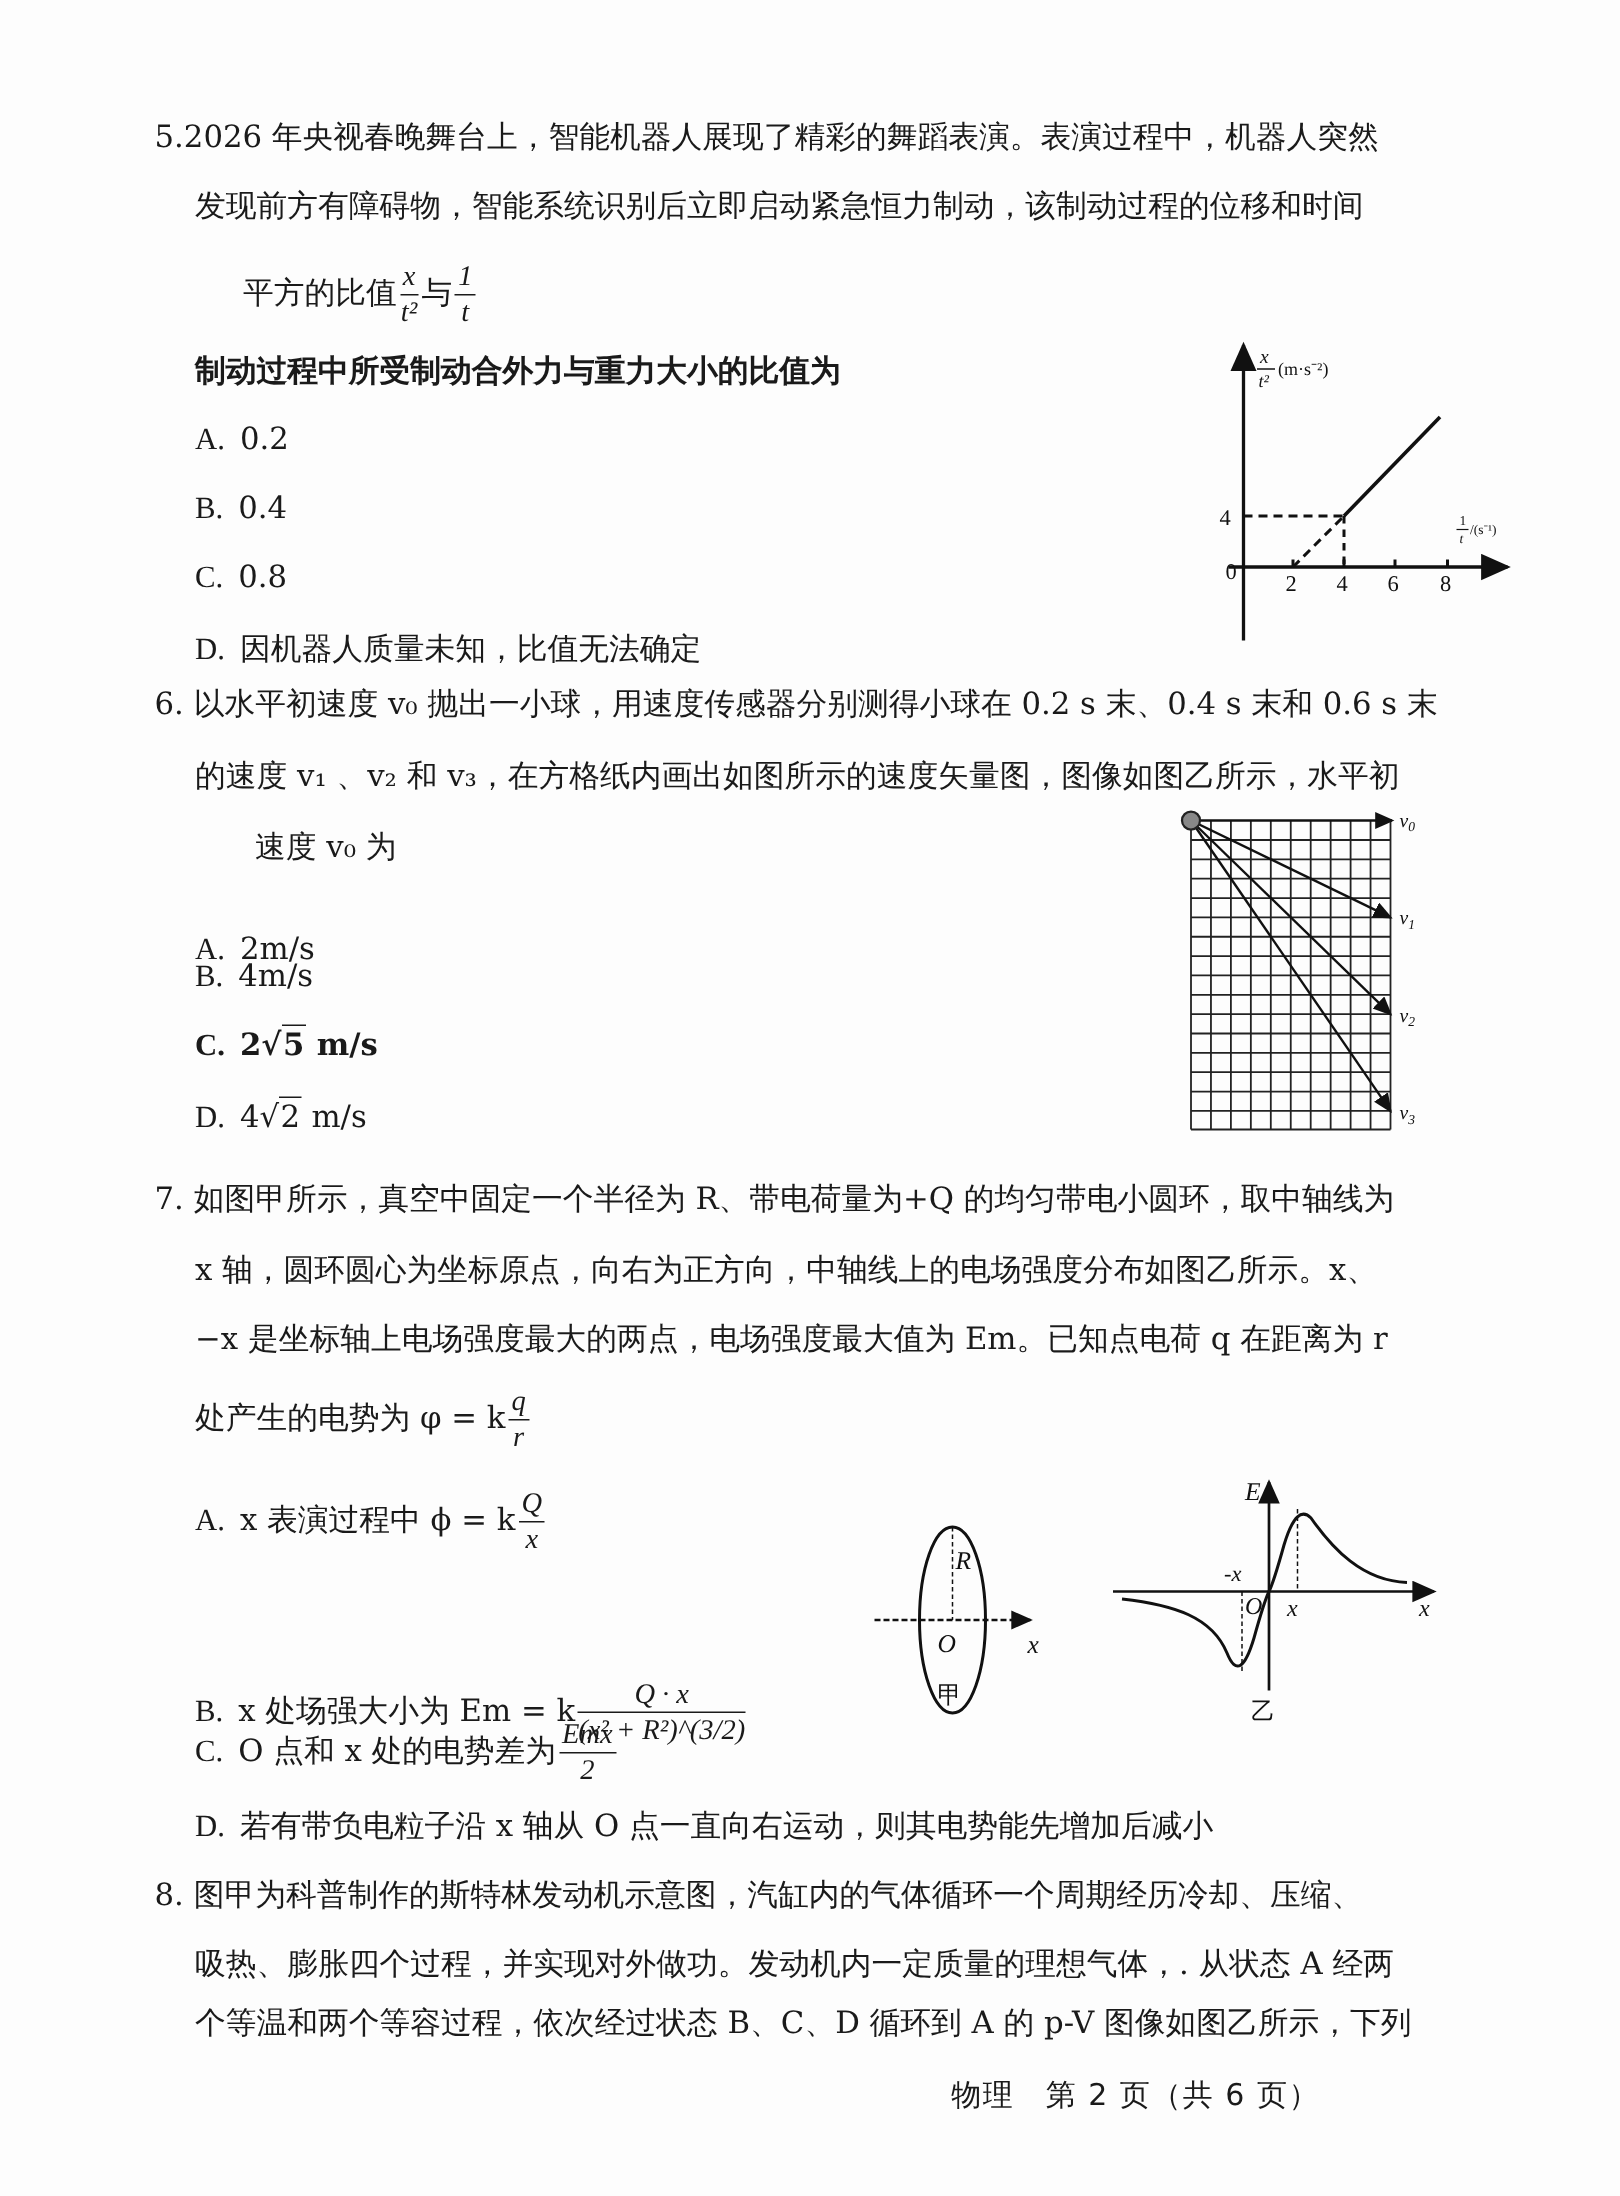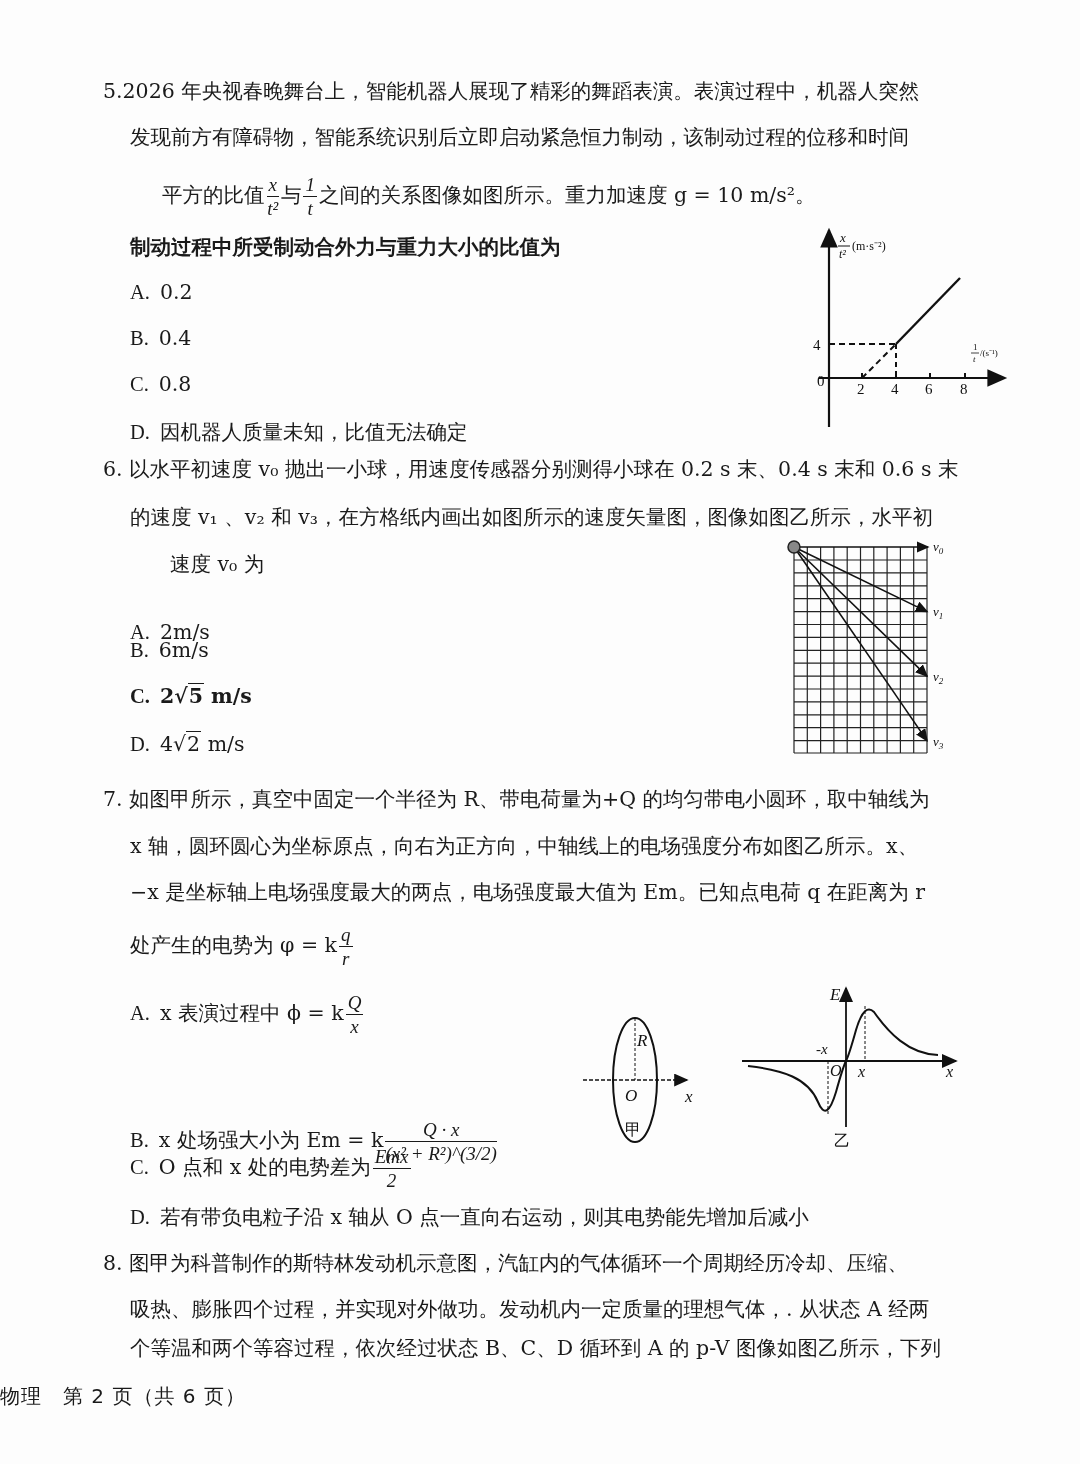--- a/index.html
+++ b/index.html
@@ -10,31 +10,31 @@
   .line { position: absolute; font-size: 20.5px; white-space: nowrap; line-height: 30px; }
   .qnum { display: inline-block; }
   .it { font-style: italic; font-family: "Liberation Serif", serif; }
   .frac { display: inline-block; vertical-align: middle; text-align: center; margin: 0 2px; line-height: 1; }
   .frac .num { display: block; border-bottom: 1px solid #1a1a1a; padding: 0 2px 2px; font-size: 19px; }
   .frac .den { display: block; padding-top: 2px; font-size: 19px; }
   .opt { position: absolute; font-size: 20.5px; white-space: nowrap; }
   .opt .lbl { font-family: "Liberation Serif", serif; margin-right: 10px; }
   .sqrt { border-top: 1px solid #1a1a1a; padding: 0 1px; }
   svg text { font-family: "Liberation Serif", serif; fill: #111; }
-  .footer { position: absolute; left: 0; width: 880px; top: 1383px; text-align: left; font-size: 20px; letter-spacing: 1px; font-family: "DejaVu Sans", sans-serif; }
+  .footer { position: absolute; left: 0; width: 880px; top: 1383px; text-align: right; font-size: 20px; letter-spacing: 1px; font-family: "DejaVu Sans", sans-serif; }
 </style>
 </head>
 <body>
 
 <div class="line" style="left:103px; top:76px;">
   <span class="qnum">5.</span><span>2026 年央视春晚舞台上，智能机器人展现了精彩的舞蹈表演。表演过程中，机器人突然</span>
 </div>
 <div class="line" style="left:130px; top:122px;">发现前方有障碍物，智能系统识别后立即启动紧急恒力制动，该制动过程的位移和时间</div>
 <div class="line" style="left:130px; top:168px; line-height:54px;margin-left:32px;">
-  <span>平方的比值</span><span class="frac it"><span class="num">x</span><span class="den">t²</span></span><span>与</span><span class="frac it"><span class="num">1</span><span class="den">t</span></span><span>之间的关系图像如图所示。重力加速度 g = 10 m/s²。</span>
+  <span>平方的比值</span><span class="frac it"><span class="num">x</span><span class="den">t²</span></span><span>与</span><span class="frac it"><span class="num">1</span><span class="den">t</span></span>
 </div>
 <div class="line" style="left:130px; top:232px;font-weight:bold;">制动过程中所受制动合外力与重力大小的比值为</div>
 
 <div class="opt" style="left:130px; top:280px;"><span class="lbl">A.</span><span>0.2</span></div>
 <div class="opt" style="left:130px; top:326px;"><span class="lbl">B.</span><span>0.4</span></div>
 <div class="opt" style="left:130px; top:372px;"><span class="lbl">C.</span><span>0.8</span></div>
 <div class="opt" style="left:130px; top:418px;"><span class="lbl">D.</span><span>因机器人质量未知，比值无法确定</span></div>
 
 <svg style="position:absolute; left:805px; top:222px;" width="215" height="210" viewBox="0 0 215 210">
   <defs>
@@ -69,21 +69,21 @@
   <line x1="166" y1="131" x2="174" y2="131" stroke="#111" stroke-width="0.8"></line>
   <text x="168" y="140" font-size="9" font-style="italic">t</text>
   <text x="175" y="134" font-size="9">/(s⁻¹)</text>
 </svg>
 
 <div class="line" style="left:103px; top:454px;"><span class="qnum">6.</span> <span>以水平初速度 v₀ 抛出一小球，用速度传感器分别测得小球在 0.2 s 末、0.4 s 末和 0.6 s 末</span></div>
 <div class="line" style="left:130px; top:502px;">的速度 v₁ 、v₂ 和 v₃，在方格纸内画出如图所示的速度矢量图，图像如图乙所示，水平初</div>
 <div class="line" style="left:130px; top:549px;margin-left:40px;">速度 v₀ 为</div>
 
 <div class="opt" style="left:130px; top:620px;"><span class="lbl">A.</span><span>2m/s</span></div>
-<div class="opt" style="left:130px; top:638px;"><span class="lbl">B.</span><span>6m/s</span></div>
+<div class="opt" style="left:130px; top:638px;"><span class="lbl">B.</span><span>4m/s</span></div>
 <div class="opt" style="left:130px; top:684px;font-weight:bold;"><span class="lbl">C.</span><span>2</span>√<span class="sqrt">5</span><span> m/s</span></div>
 <div class="opt" style="left:130px; top:732px;"><span class="lbl">D.</span><span>4</span>√<span class="sqrt">2</span><span> m/s</span></div>
 
 <svg style="position:absolute; left:782px; top:535px;" width="170" height="225" viewBox="0 0 170 225">
   <defs>
     <marker id="arr2" markerWidth="9" markerHeight="9" refX="7" refY="3.5" orient="auto">
         <path d="M0,0 L8,3.5 L0,7 z" fill="#111"></path>
       </marker>
   </defs>
   <g stroke="#222" stroke-width="1.2">

